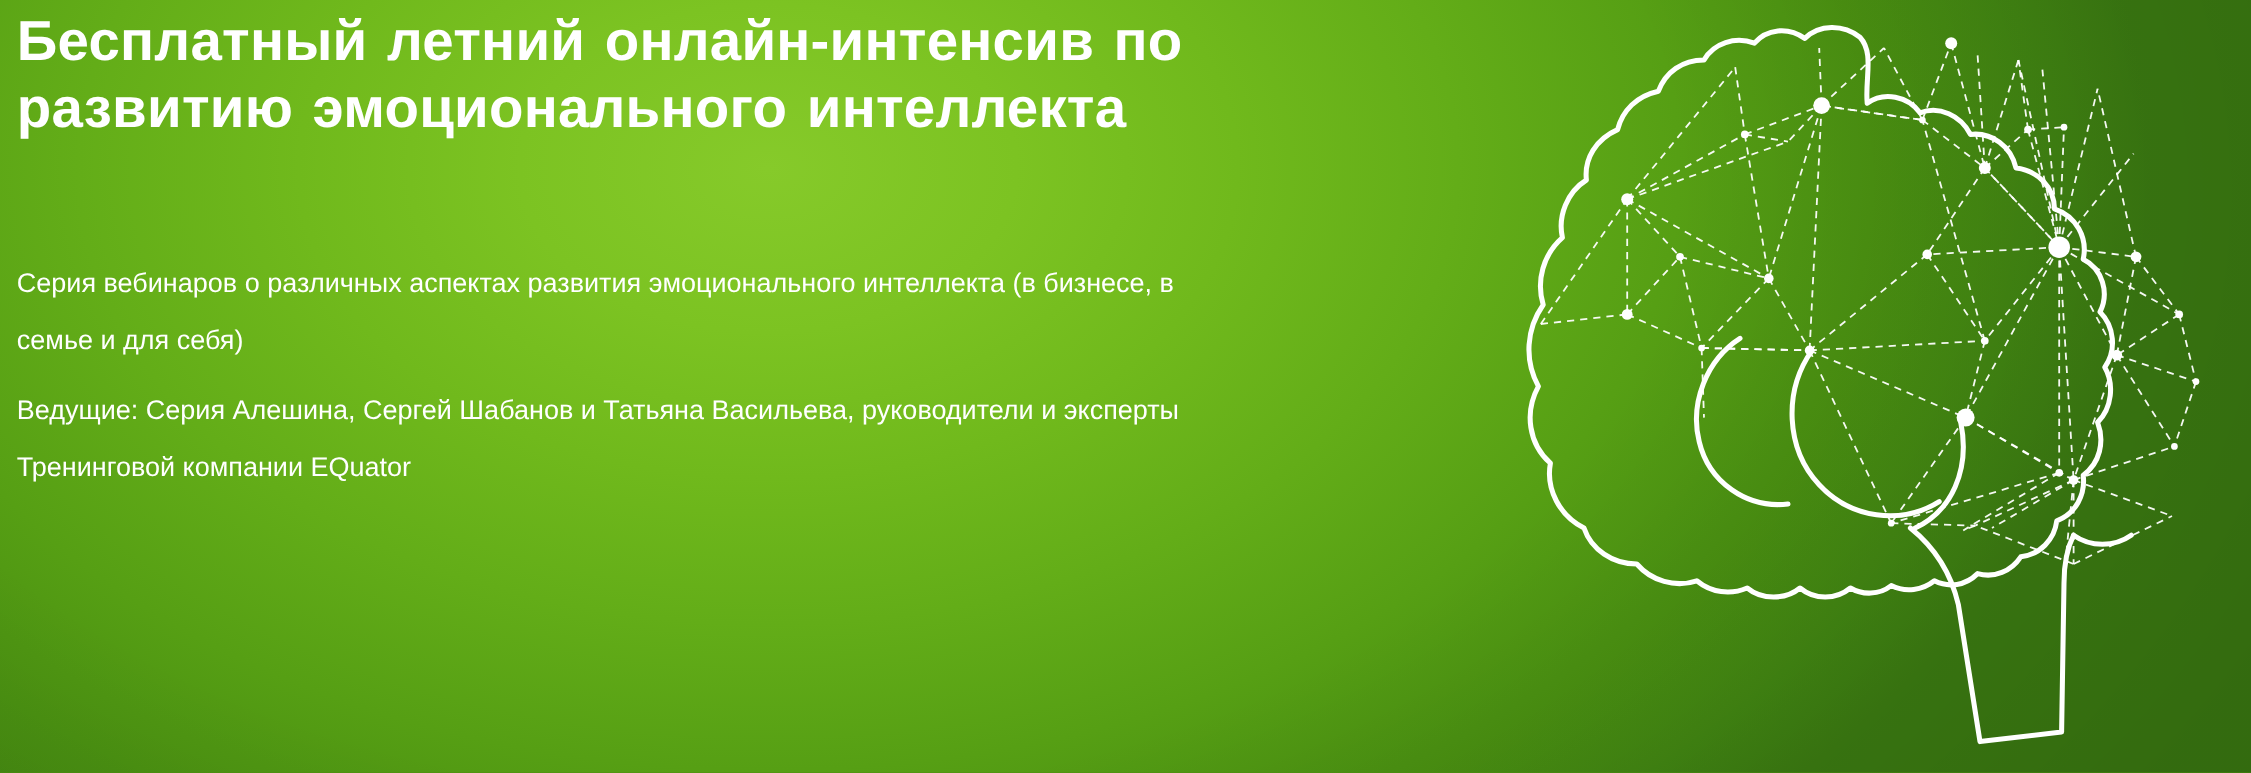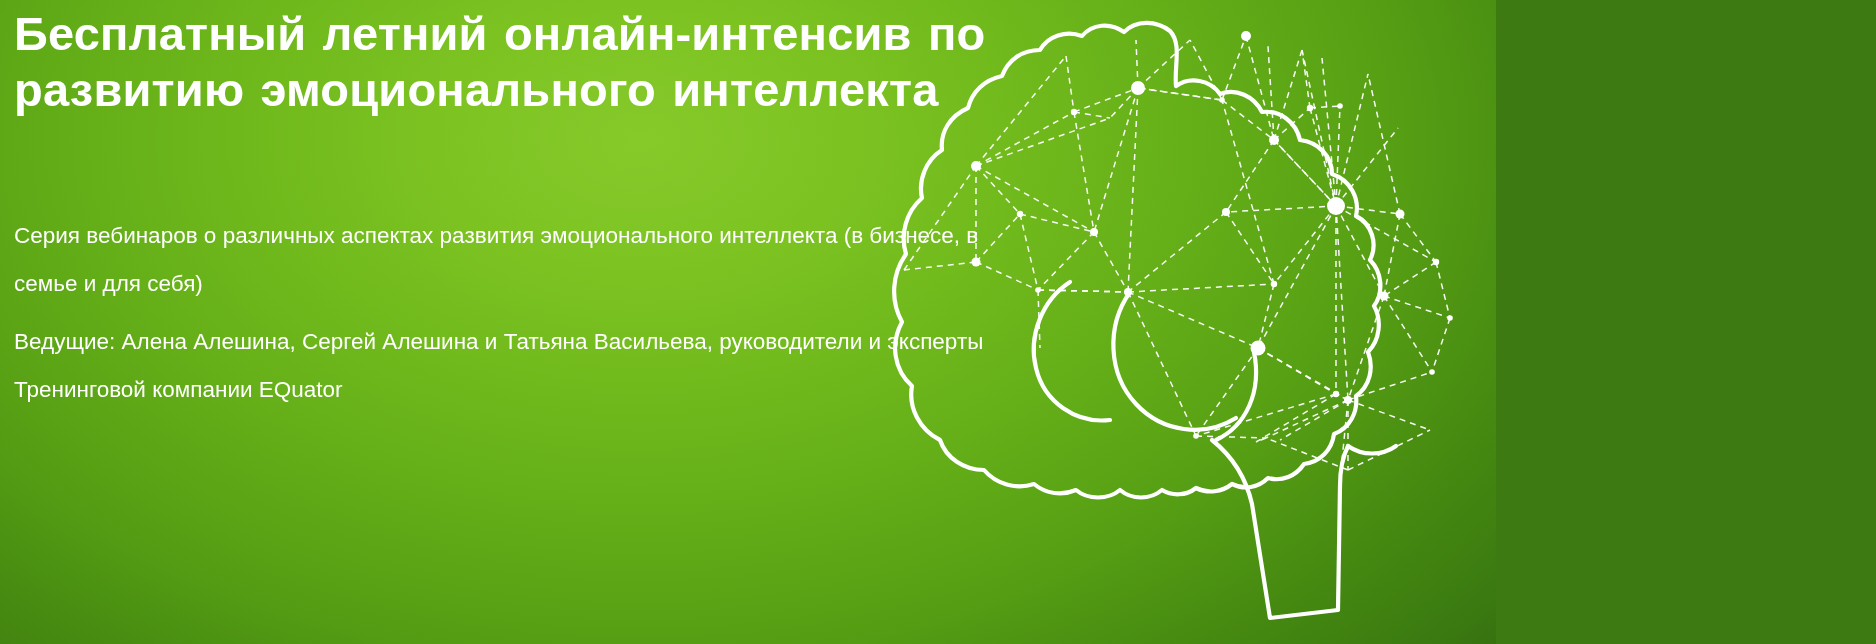--- a/index.html
+++ b/index.html
@@ -2,21 +2,21 @@
 <html><head>
 <meta charset="utf-8">
 <style>
   html, body {
     margin: 0;
     padding: 0;
     background: #3d7a12;
   }
   #banner {
     position: relative;
-    width: 1496px;
+    width: 1876px;
     height: 644px;
     overflow: hidden;
     font-family: "Liberation Sans", sans-serif;
     background-color: #55960f;
     background-image:
       radial-gradient(ellipse 1150px 760px at 640px 140px,
         #86ca2a 0%,
         #7cc322 18%,
         #70b91c 34%,
         #63ad18 50%,
@@ -105,21 +105,21 @@
 <div id="banner">
 
   <div id="vignette"></div>
 
   <div id="text-col">
 
     <h1 id="headline">Бесплатный летний онлайн-интенсив по развитию эмоционального интеллекта</h1>
 
     <p id="para-1" class="para">Серия вебинаров о различных аспектах развития эмоционального интеллекта (в бизнесе, в семье и для себя)</p>
 
-    <p id="para-2" class="para">Ведущие: Алена Алешина, Сергей Алешина и Татьяна Васильева, руководители и эксперты Тренинговой компании EQuator</p>
+    <p id="para-2" class="para">Ведущие: Серия Алешина, Сергей Шабанов и Татьяна Васильева, руководители и эксперты Тренинговой компании EQuator</p>
   </div>
 
   <div id="brain-wrap">
     <svg id="brain-svg" viewBox="0 0 620 644" xmlns="http://www.w3.org/2000/svg">
 
       <g>
 
         <path class="b-edge" d="M34,270 L106,166"></path>
         <path class="b-edge" d="M34,270 L106,262"></path>
         <path class="b-edge" d="M106,166 L106,262"></path>

